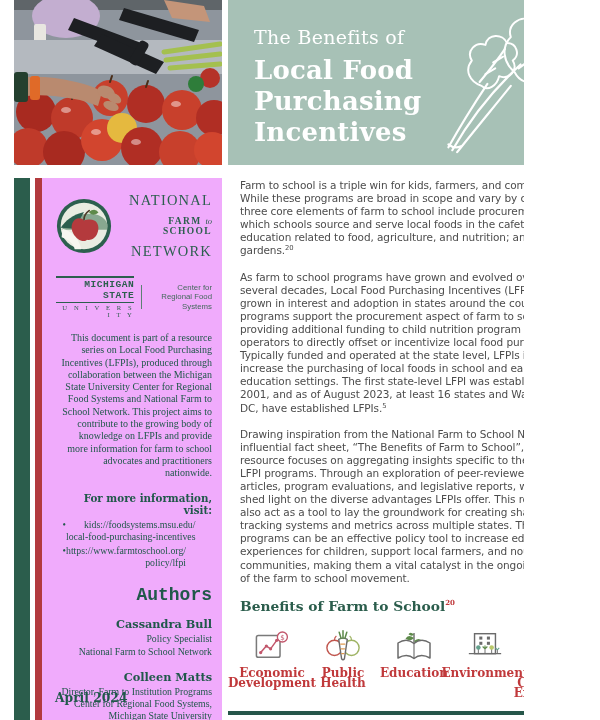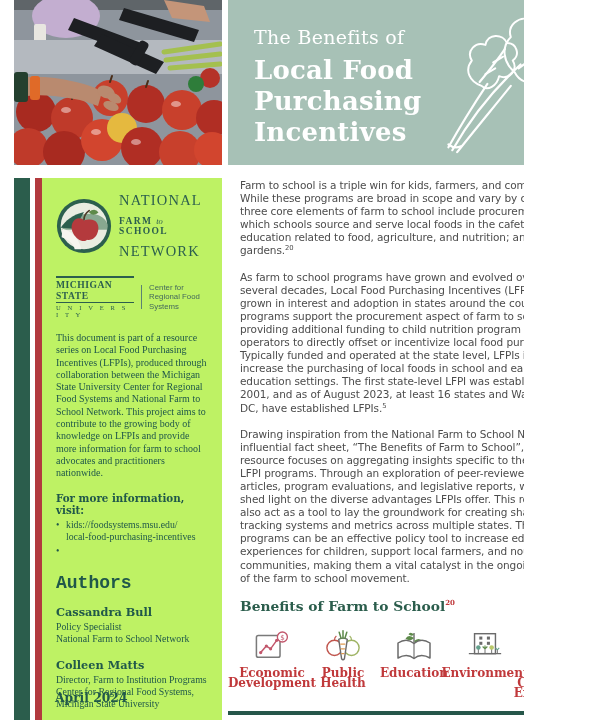--- a/index.html
+++ b/index.html
@@ -14,30 +14,30 @@
   .title-block{position:absolute;left:26px;top:26px;color:#ffffff;}
   .title-pre{font-family:"DejaVu Serif",serif;font-size:19px;font-weight:400;letter-spacing:.3px;margin-bottom:7px;}
   .title-main{font-family:"DejaVu Serif",serif;font-size:26px;font-weight:bold;line-height:31px;letter-spacing:.2px;}
   .kale{position:absolute;right:6px;top:4px;width:158px;height:156px;}
 
   
   .sidebar{position:absolute;left:14px;top:178px;width:208px;height:542px;display:flex;background:#fff;}
   .stripe-green{width:16px;background:#2b5d4c;}
   .gap1{width:5px;background:#fff;}
   .stripe-red{width:7px;background:#b23a3e;}
-  .panel{flex:1;background:#bef264;position:relative;padding:12px 10px 0 14px;box-sizing:border-box;color:#20584a;}
+  .panel{flex:1;background:#f0abfc;position:relative;padding:12px 10px 0 14px;box-sizing:border-box;color:#20584a;text-align:right;}
 
   .nfsn{display:flex;align-items:center;gap:7px;margin-top:2px;}
   .nfsn-badge{width:56px;height:56px;flex:0 0 auto;}
   .nfsn-l1,.nfsn-l3{font-family:"Liberation Serif",serif;font-size:14.5px;letter-spacing:1.2px;color:#2c5f4e;}
   .nfsn-l2{font-family:"Liberation Serif",serif;font-size:9.5px;font-weight:bold;letter-spacing:1.4px;color:#2c5f4e;margin:7px 0;}
   .nfsn-l2 .to{font-style:italic;font-weight:normal;font-size:8.5px;letter-spacing:0;}
 
   .msu{display:flex;align-items:center;margin-top:16px;}
-  .msu-name{font-family:Liberation Serif, serif;font-weight:bold;font-size:9.6px;letter-spacing:.5px;
+  .msu-name{font-family:Liberation Mono, monospace;font-weight:bold;font-size:9.6px;letter-spacing:.5px;
             color:#2c5f4e;border-top:2px solid #2c5f4e;border-bottom:1px solid #2c5f4e;padding:1px 0;}
   .msu-univ{font-family:"Liberation Serif",serif;font-size:6.6px;letter-spacing:2.6px;color:#2c5f4e;margin-top:1px;}
   .msu-sep{width:1px;height:24px;background:#5b8273;margin:0 7px;}
   .msu-dept{font-family:"Liberation Sans",sans-serif;font-size:7.8px;line-height:9.6px;color:#44695c;}
 
   .about{font-family:"Liberation Serif",serif;font-size:10px;line-height:12.3px;margin:14px 0 0 0;}
 
   .more-info{margin-top:12px;}
   .mi-h{font-family:"DejaVu Serif",serif;font-weight:bold;font-size:10.3px;margin-bottom:3px;}
   .links{list-style:none;margin:0;padding:0;font-family:"Liberation Serif",serif;font-size:9.8px;line-height:12.2px;}
@@ -193,20 +193,22 @@
       <div class="more-info">
         <div class="mi-h">For more information, visit:</div>
         <ul class="links">
           <li>
             <span class="bullet">•</span>
             <span class="lk"><span>kids://foodsystems.msu.edu/</span><br>
             <span>local-food-purchasing-incentives</span></span>
           </li>
           <li>
             <span class="bullet">•</span>
+            <span class="lk"><span>https://www.farmtoschool.org/</span><br>
+            <span>policy/lfpi</span></span>
           </li>
         </ul>
       </div>
 
       <h2 class="authors-h">Authors</h2>
 
       <div class="author">
         <div class="a-name">Cassandra Bull</div>
         <div class="a-line">Policy Specialist</div>
         <div class="a-line">National Farm to School Network</div>

